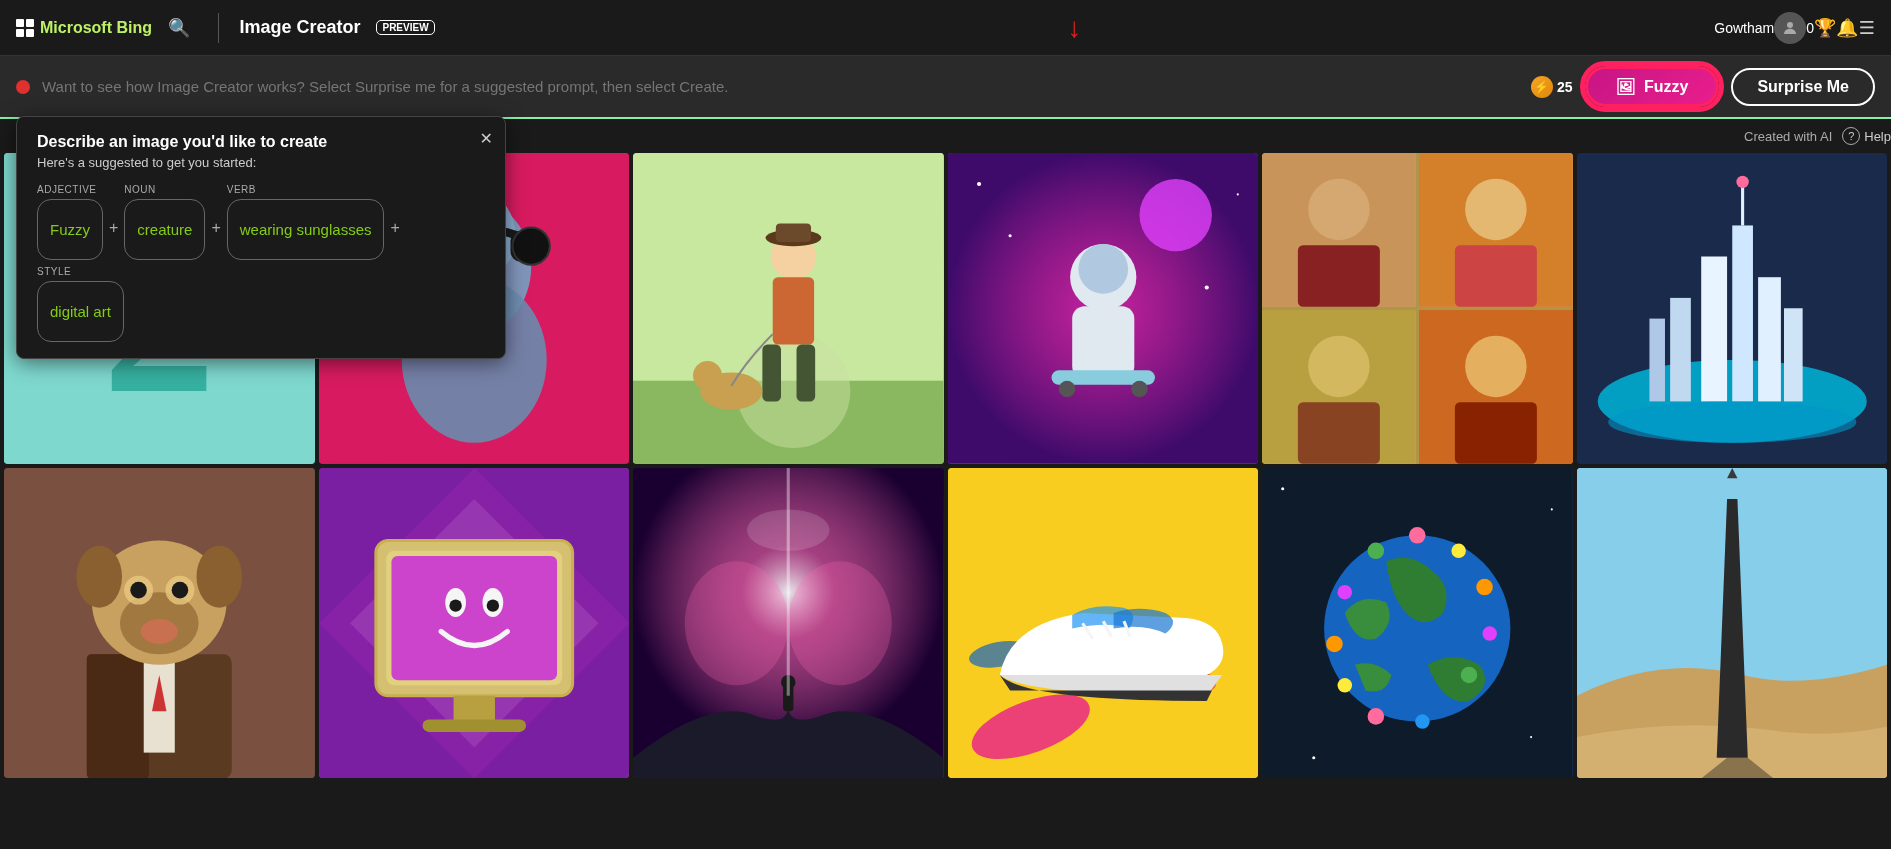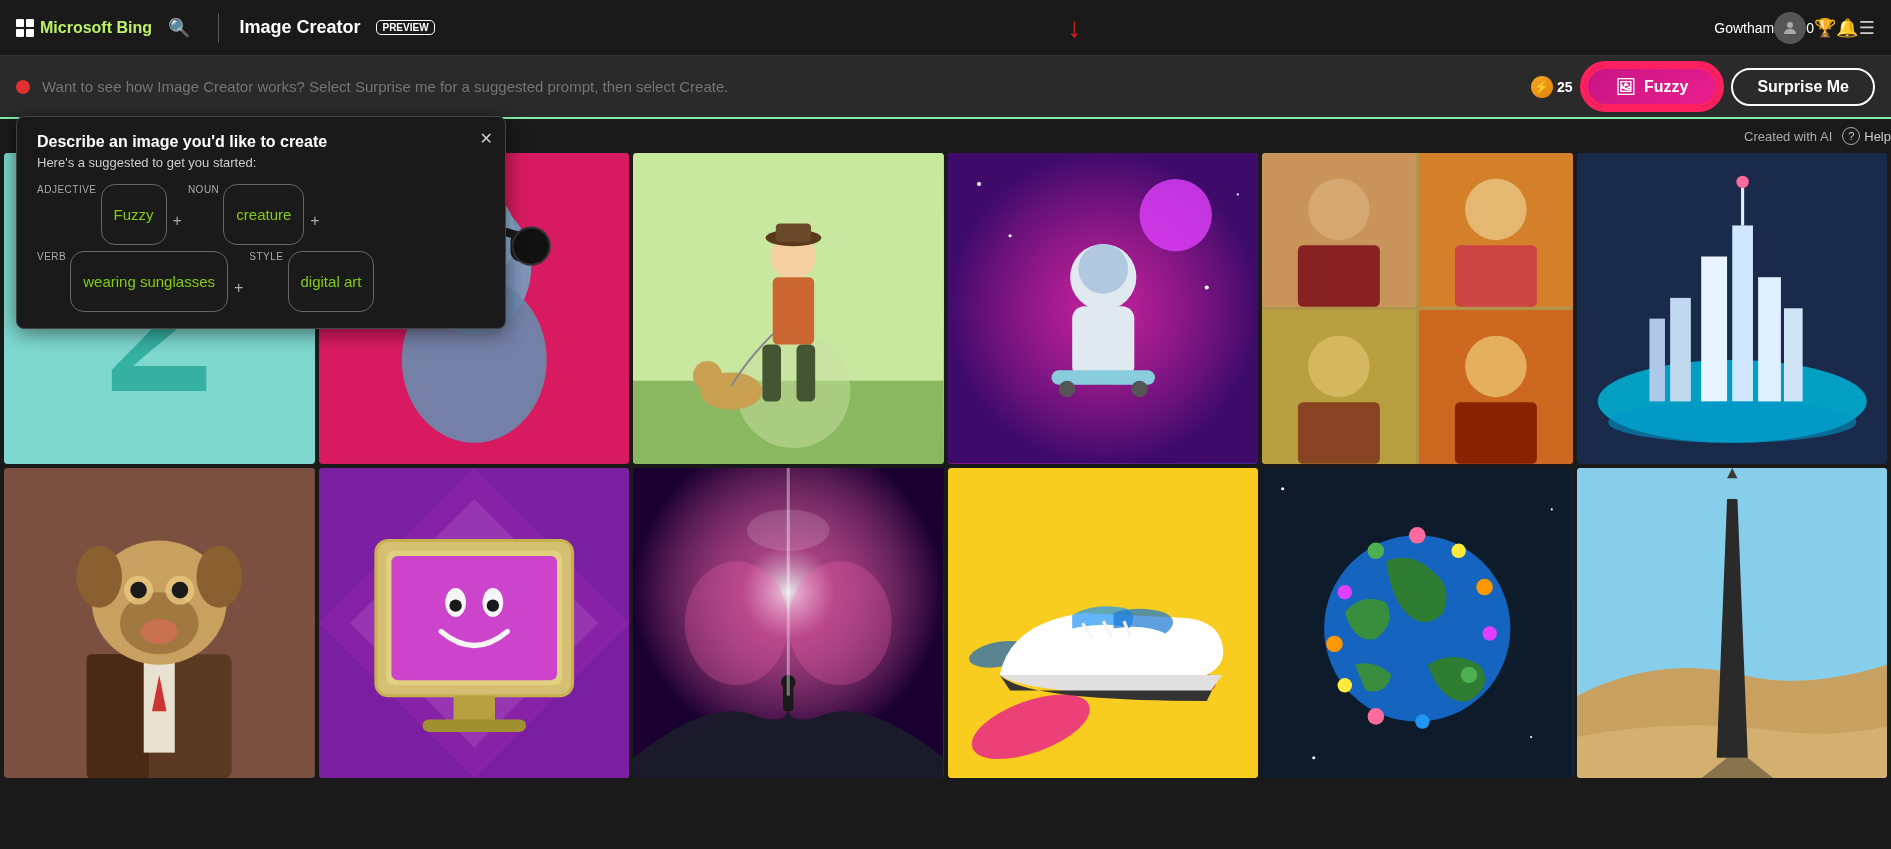--- a/index.html
+++ b/index.html
@@ -229,21 +229,21 @@
       cursor: pointer;
     }
     .template-row {
       display: flex;
       align-items: center;
       gap: 6px;
       flex-wrap: wrap;
     }
     .template-group {
       display: flex;
-      flex-direction: row;
+      flex-direction: column;
       gap: 4px;
     }
     .template-label {
       font-size: 10px;
       color: #aaa;
       text-transform: uppercase;
       letter-spacing: 0.5px;
     }
     .template-tag {
       border: 1px solid #666;

